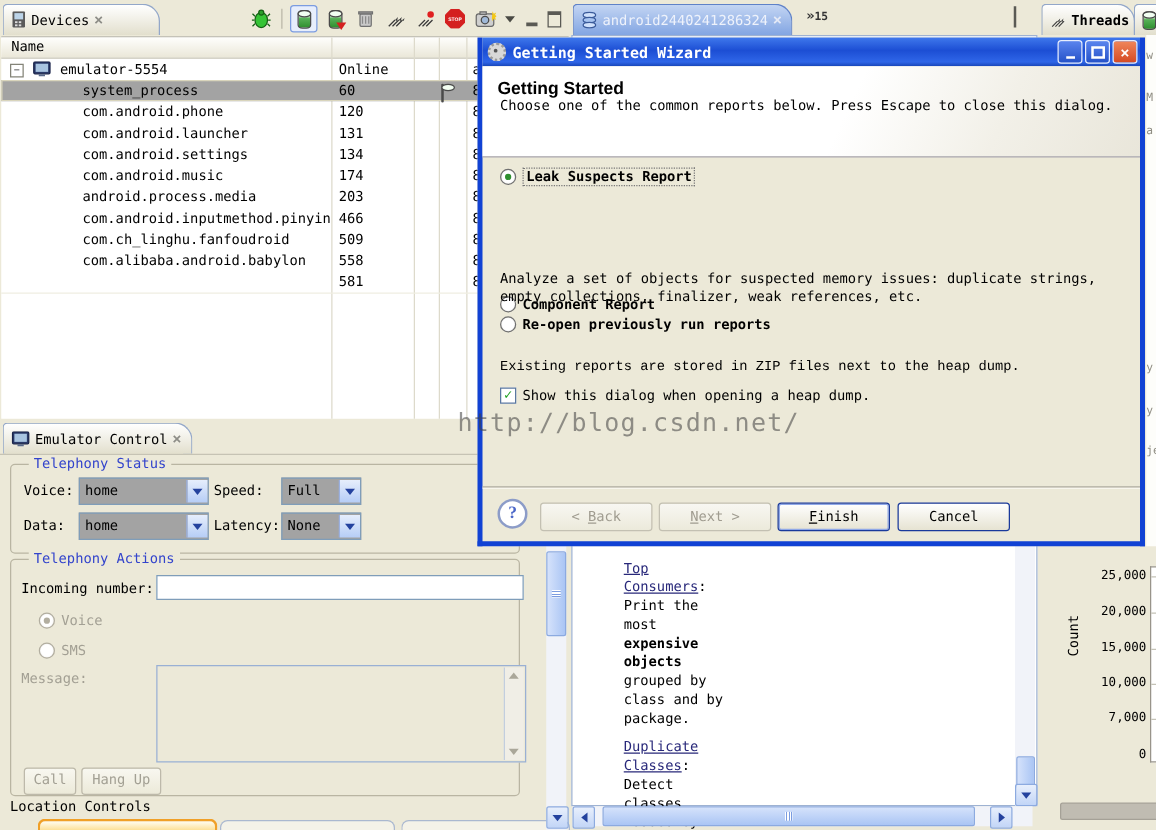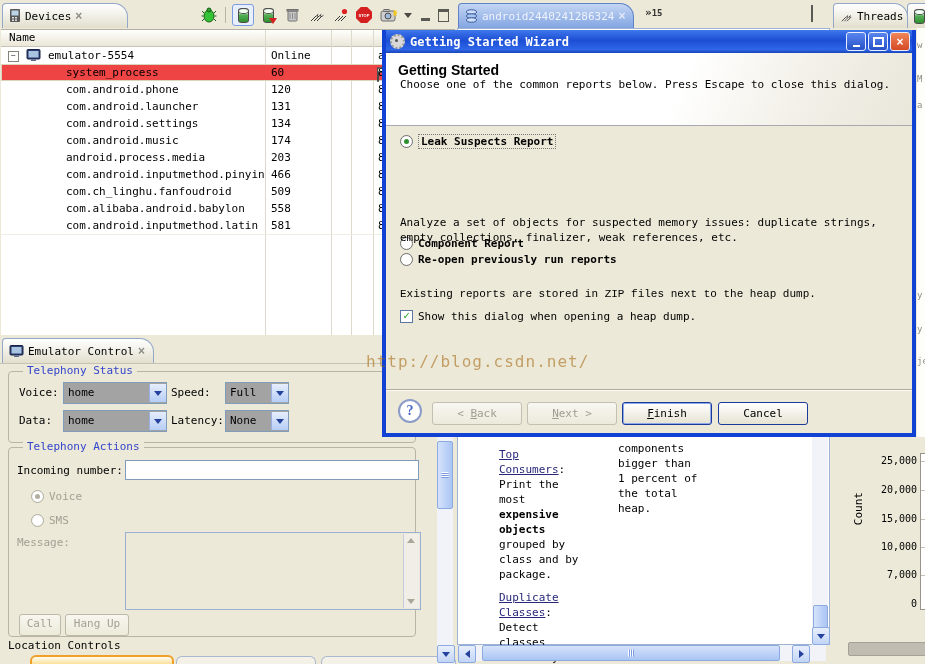--- a/index.html
+++ b/index.html
@@ -36,21 +36,21 @@
   #dev-table{position:absolute;left:1px;top:29px;width:454px;height:305px;background:#fff;border-top:1px solid #b4b1a4;}
   #dev-head{position:absolute;left:0;top:0;width:100%;height:16px;line-height:16px;
             background:linear-gradient(#fefefc,#eae7d8);border-bottom:1px solid #c8c5b6;}
   #dev-head span{margin-left:8px;}
   .colline{position:absolute;top:0;bottom:0;width:1px;background:#dddacb;}
   .drow{position:absolute;left:0;width:100%;height:17px;line-height:17px;}
   .drow .nm{position:absolute;left:65px;white-space:nowrap;}
   .drow .pid{position:absolute;left:270px;}
   .drow .tail{position:absolute;left:377px;}
   .drow-dev .nm{left:47px;}
-  .drow-sel{background:#ef4444;box-shadow:inset 0 0 0 1px #d9d5bc;padding-left:24px;}
+  .drow-sel{background:#a3a3a3;box-shadow:inset 0 0 0 1px #d9d5bc;}
   .expander{position:absolute;left:7px;top:4px;width:9px;height:9px;border:1px solid #848478;background:#fff;
             font-size:8px;line-height:7px;text-align:center;color:#444;}
   .rowline{position:absolute;left:0;right:0;height:1px;background:#f0eee2;}
   
   .group{position:absolute;border:1px solid #b9b5a2;border-radius:4px;}
   .group>.glabel{position:absolute;left:14px;top:-8px;background:#ece9d8;padding:0 4px;color:#3344cc;}
   .fldlabel{position:absolute;white-space:nowrap;}
   .combo{position:absolute;height:20px;background:#a3a3a3;border:1px solid #7f9db9;display:flex;align-items:center;}
   .combo .cval{flex:1;padding-left:4px;line-height:18px;}
   .combo .cbtn{width:16px;height:18px;background:linear-gradient(#e6eefc,#b6cdf6);border-left:1px solid #9ab0e0;
@@ -115,21 +115,21 @@
            font-size:14px;text-align:center;line-height:19px;}
   .dbtn{position:absolute;top:12px;width:90px;height:23px;text-align:center;line-height:21px;
         background:linear-gradient(#ffffff,#e6e3d2);border:1px solid #1a3a9c;border-radius:3px;box-sizing:border-box;}
   .dbtn-dis{background:linear-gradient(#f8f7f2,#eceadb);border-color:#c3c0b2;color:#a09c90;}
   .dbtn-def{box-shadow:inset 0 0 0 1px #8fa8e8;}
   .mn{text-decoration:underline;}
   
   .ovcol{position:absolute;line-height:15px;}
   .ovlink{color:#28287a;text-decoration:underline;}
   
-  #watermark{position:absolute;left:366px;top:352px;z-index:20;font-size:16px;color:#a16207;opacity:.55;
+  #watermark{position:absolute;left:366px;top:326px;z-index:20;font-size:20px;color:#404040;opacity:.55;
              letter-spacing:1px;white-space:nowrap;}
   .tick{position:absolute;right:0;text-align:right;font-size:10px;}
   .dash{position:absolute;height:1px;background:#c4c2b6;}
   .frag{position:absolute;left:918px;font-size:9px;color:#8f8d83;}
 </style>
 </head>
 <body>
 
 <div id="screen">
 
@@ -264,21 +264,20 @@
           <span class="nm">com.ch_linghu.fanfoudroid</span>
           <span class="pid">509</span>
           <span class="tail">8</span>
         </div>
       <div class="drow" style="top:170px;">
           <span class="nm">com.alibaba.android.babylon</span>
           <span class="pid">558</span>
           <span class="tail">8</span>
         </div>
       <div class="drow" style="top:187px;">
-          <span class="nm">com.android.inputmethod.latin</span>
           <span class="pid">581</span>
           <span class="tail">8</span>
         </div>
       <div class="rowline" style="top:204px;"></div>
     </div>
   </div>
 
   <div class="abs" id="emulator-panel" style="left:0;top:337px;width:456px;height:327px;">
     <div class="tabbar" style="height:26px;">
       <div class="tab" style="left:2px;">
@@ -369,23 +368,20 @@
 
     <div class="abs" style="left:0;top:28px;width:373px;height:617px;background:#fff;border:1px solid #9eb2d2;box-sizing:border-box;">
 
       <div class="ovcol" style="left:41px;top:418px;width:80px;">
         <a class="ovlink"><span>Top Consumers</span></a><span>:</span><br>
         <span>Print the most </span><b>expensive objects</b><span> grouped by class and by package.</span>
         <div style="height:8px;"></div>
         <a class="ovlink"><span>Duplicate Classes</span></a><span>:</span><br>
         <span>Detect classes loaded by multiple class</span>
       </div>
-      <div class="ovcol" style="left:160px;top:412px;width:80px;">
-        <span>components bigger than 1 percent of the total heap.</span>
-      </div>
 
       <div class="sb-track" style="right:1px;top:1px;width:16px;height:615px;">
         <div class="sb-thumb" style="left:1px;top:575px;width:13px;height:24px;"></div>
         <div class="sb-btn" style="left:0;bottom:0;">
             <span class="arr arr-dn"></span>
           </div>
       </div>
     </div>
 
     <div class="sb-track" style="left:1px;top:645px;width:368px;height:16px;">
@@ -396,21 +392,21 @@
           <span class="sb-grip sb-grip-h"></span>
         </div>
       <div class="sb-btn" style="right:16px;top:0;">
           <span class="arr arr-rt"></span>
         </div>
     </div>
   </div>
 
   <div class="abs" id="threads-panel" style="left:833px;top:0;width:92px;height:664px;">
     <div class="tabbar">
-      <div class="tab" style="left:0;padding-right:4px;">
+      <div class="tab" style="left:0;padding-right:4px;font-weight:bold;">
         <svg width="13" height="13" viewBox="0 0 15 15">
             <path d="M2 13 L7 8 M5 13 L10 8 M8 13 L13 8" stroke="#3a3a3a" fill="none"></path>
             <path d="M7 8 l2.4-2.4 l-0.8 3.2 z M10 8 l2.4-2.4 l-0.8 3.2 z" fill="#3a3a3a"></path>
           </svg>
         <span>Threads</span>
       </div>
       <div class="tab" style="left:74px;width:24px;">
         <span class="db-icon"></span>
       </div>
     </div>

